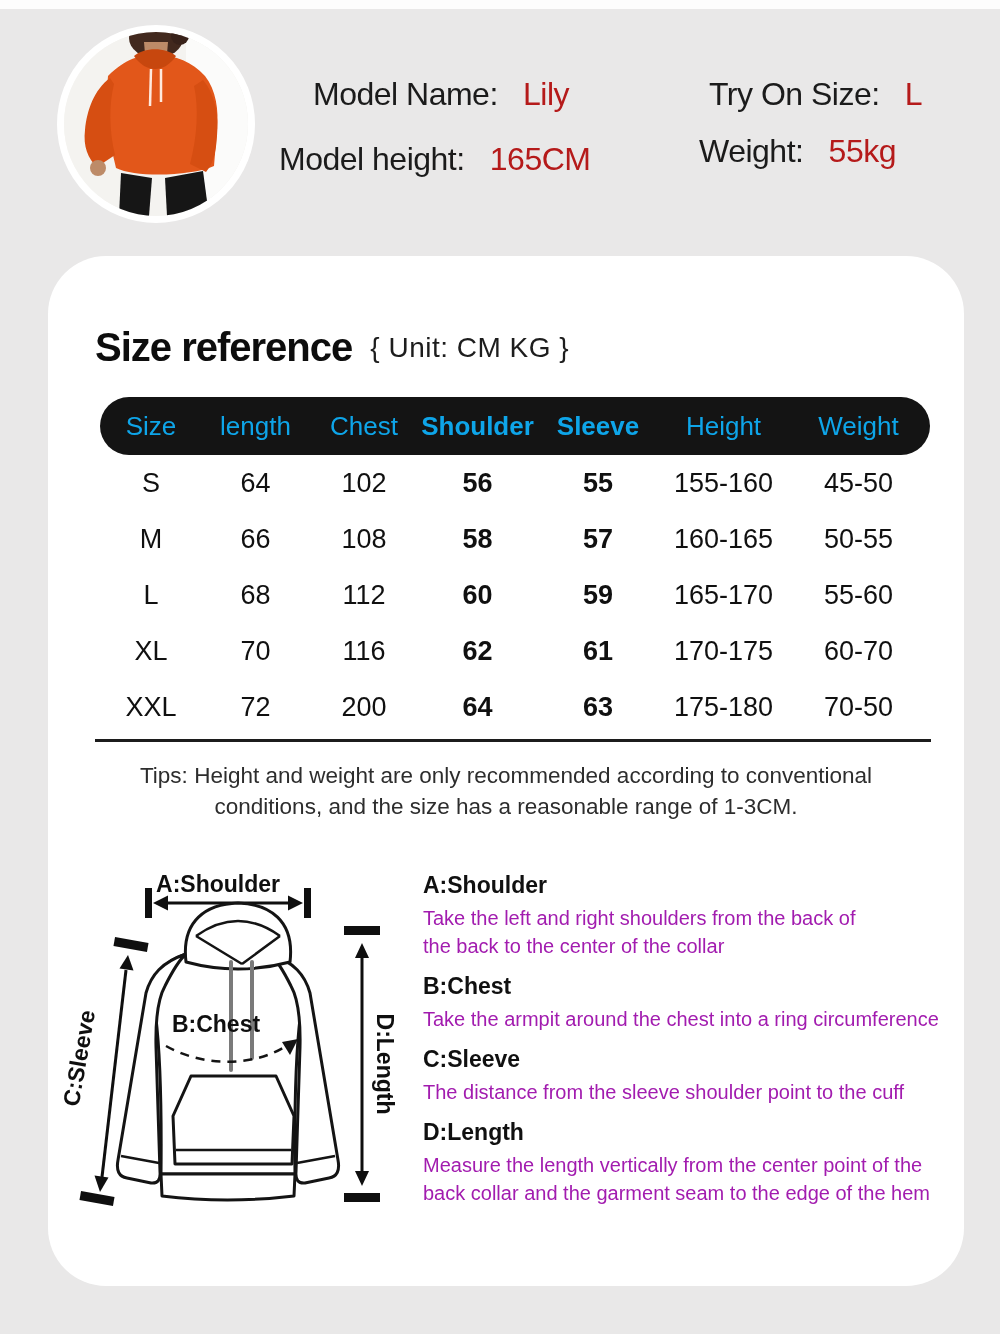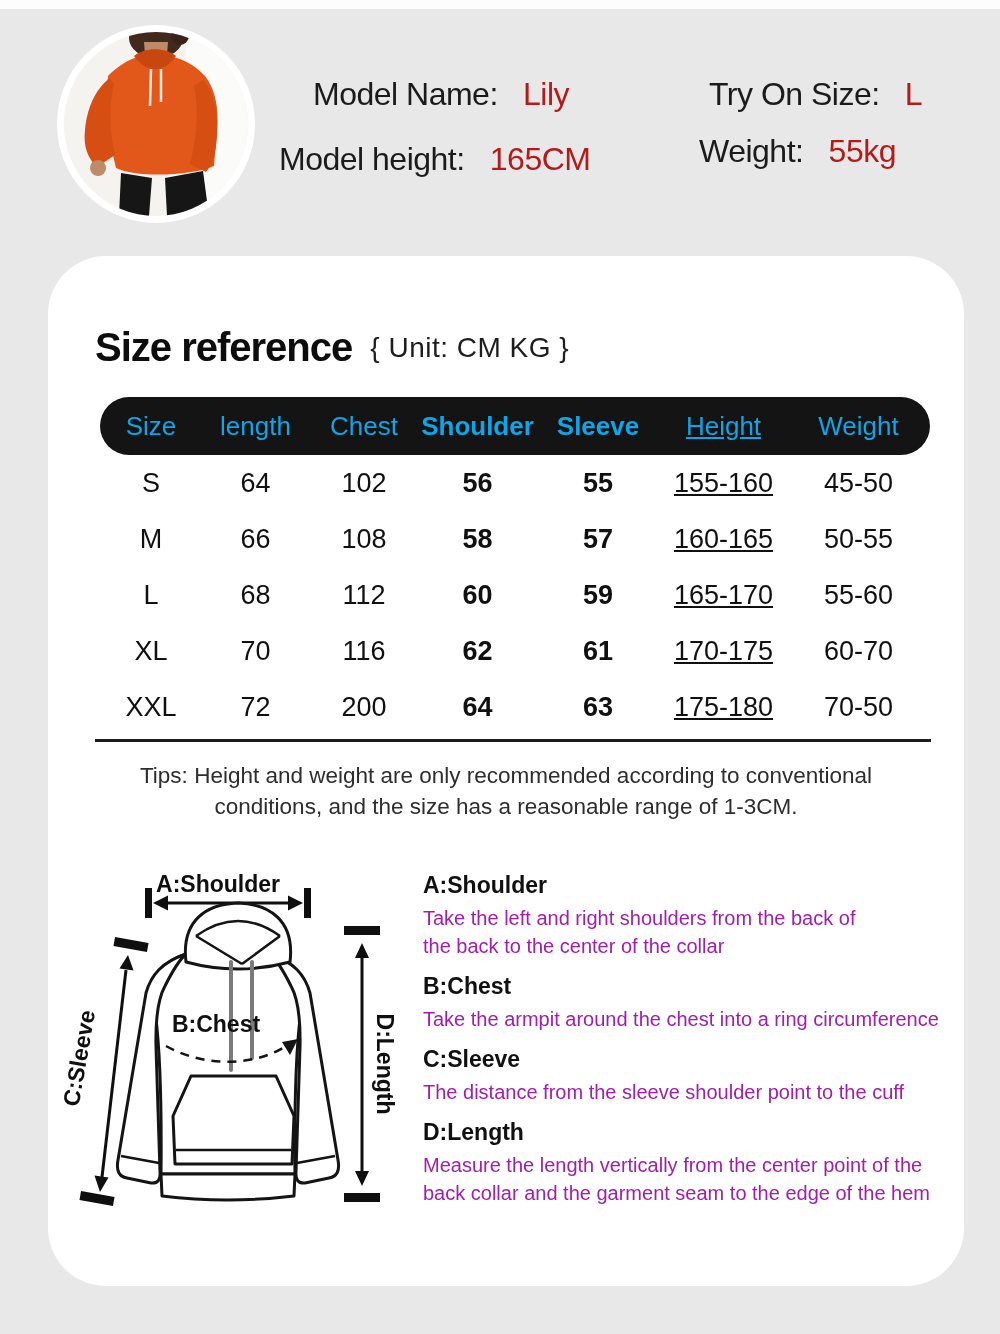--- a/index.html
+++ b/index.html
@@ -36,21 +36,21 @@
 
   .thead{
     position:absolute;left:52px;top:141px;width:830px;height:58px;
     background:#141414;border-radius:29px;color:#0ea5e9;
     display:flex;align-items:center;font-size:26px;
   }
   .tbody{position:absolute;left:52px;top:199px;width:830px;font-size:27px;color:#101010;}
   .trow{display:flex;align-items:center;height:56px;}
   .tcell{text-align:center;}
   .c0{width:102px;} .c1{width:107px;} .c2{width:110px;} .c3{width:117px;font-weight:bold;}
-  .c4{width:124px;font-weight:bold;} .c5{width:127px;text-decoration:underline;} .c6{width:143px;}
+  .c4{width:124px;font-weight:bold;} .c5{width:127px;} .c6{width:143px;}
 
   .table-rule{position:absolute;left:47px;top:483px;width:836px;height:3px;background:#1c1c1c;}
 
   .tips{
     position:absolute;left:0;top:504px;width:100%;text-align:center;
     font-size:22.5px;line-height:31px;color:#2d2d2d;white-space:pre-line;
   }
 
   
   .diagram{position:absolute;left:7px;top:606px;width:370px;height:360px;}

